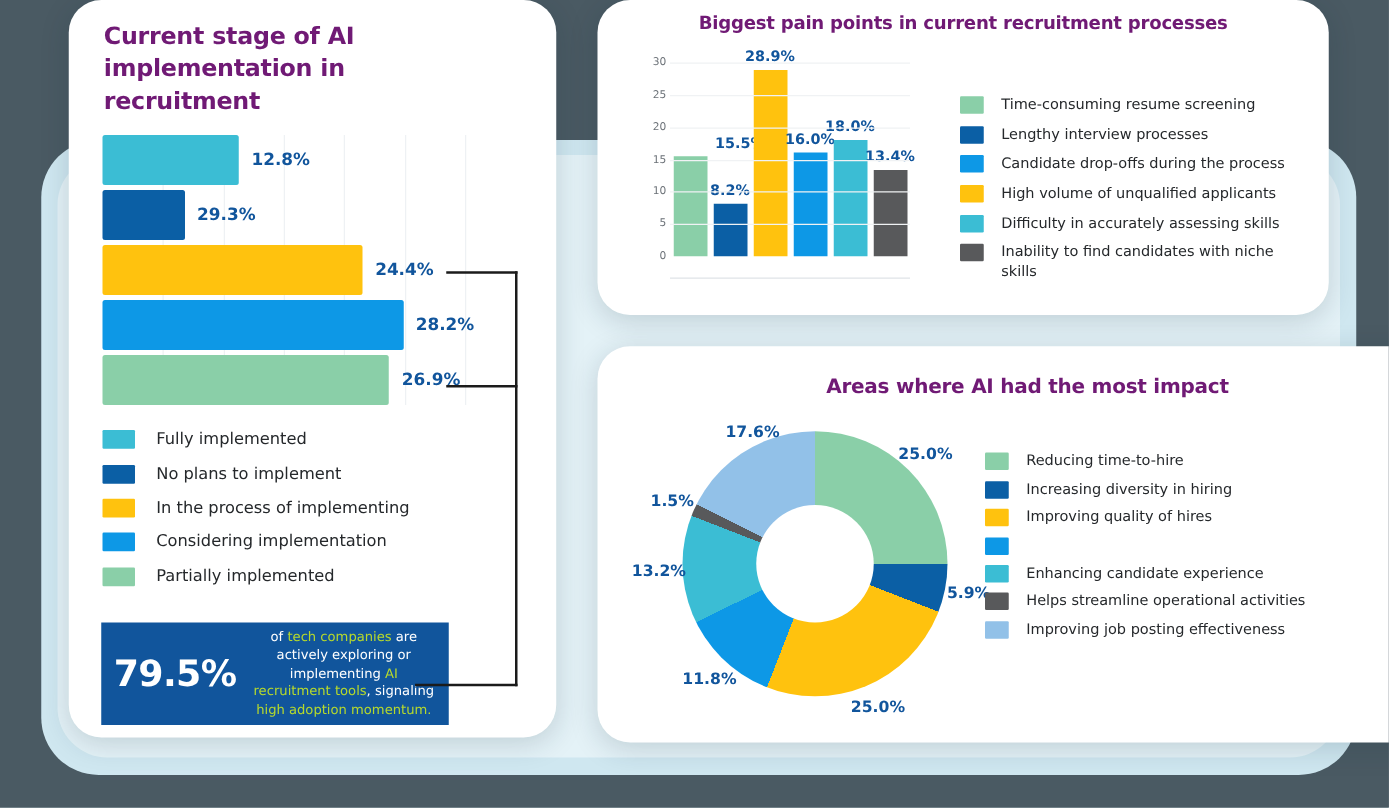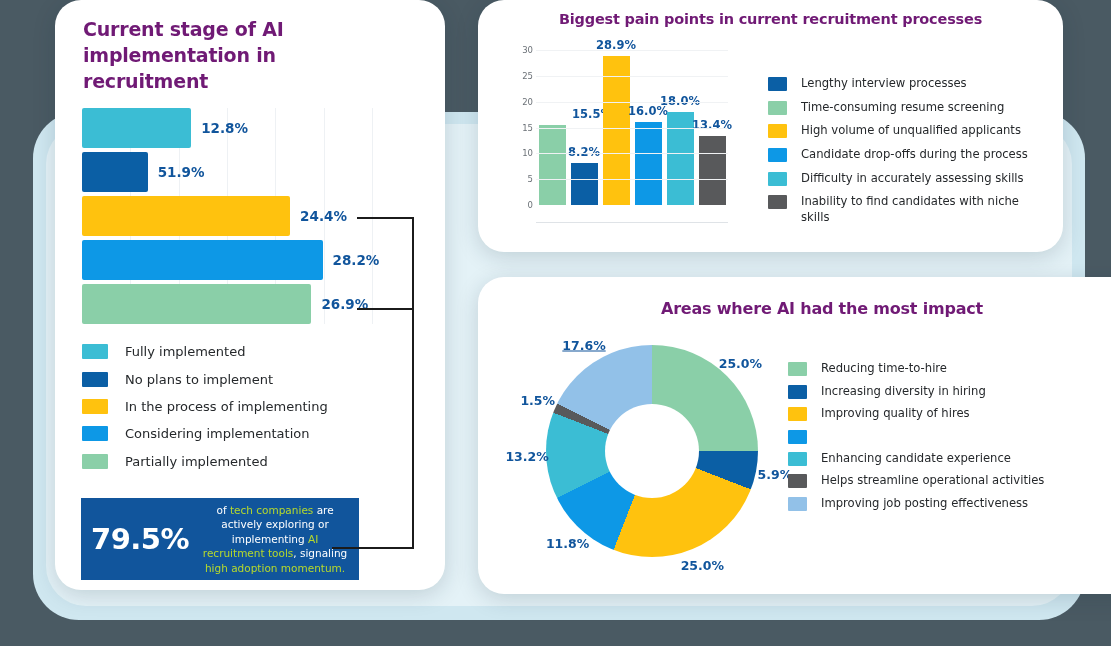--- a/index.html
+++ b/index.html
@@ -180,21 +180,21 @@
         <div class="gridline-v" style="left: 145px;"></div>
         <div class="gridline-v" style="left: 193.333px;"></div>
         <div class="gridline-v" style="left: 241.667px;"></div>
         <div class="gridline-v" style="left: 290px;"></div>
         <div class="hbar-row" style="top: 0px; width: 340px;">
           <div class="hbar" title="Fully implemented" style="width: 109.176px; background: rgb(59, 189, 212);"></div>
           <div class="hbar-label" style="left: 119.176px;">12.8%</div>
         </div>
         <div class="hbar-row" style="top: 44px; width: 340px;">
           <div class="hbar" title="No plans to implement" style="width: 65.6765px; background: rgb(11, 95, 165);"></div>
-          <div class="hbar-label" style="left: 75.6765px;">51.9%</div>
+          <div class="hbar-label" style="left: 75.6765px;">29.3%</div>
         </div>
         <div class="hbar-row" style="top: 88px; width: 340px;">
           <div class="hbar" title="In the process of implementing" style="width: 208.118px; background: rgb(255, 194, 14);"></div>
           <div class="hbar-label" style="left: 218.118px;">24.4%</div>
         </div>
         <div class="hbar-row" style="top: 132px; width: 340px;">
           <div class="hbar" title="Considering implementation" style="width: 240.529px; background: rgb(13, 152, 230);"></div>
           <div class="hbar-label" style="left: 250.529px;">28.2%</div>
         </div>
         <div class="hbar-row" style="top: 176px; width: 340px;">
@@ -275,34 +275,34 @@
     <div class="gridline-h" style="top: 134.194px;"></div>
         <div class="gridline-h" style="top: 108.387px;"></div>
         <div class="gridline-h" style="top: 82.5806px;"></div>
         <div class="gridline-h" style="top: 56.7742px;"></div>
         <div class="gridline-h" style="top: 30.9677px;"></div>
         <div class="gridline-h" style="top: 5.16129px;"></div>
       </div>
 
     <div id="pain-legend">
         <div class="legend-row-2">
+          <div class="swatch" style="background: rgb(138, 207, 168);"></div>
+          <div class="legend-text">Time-consuming resume screening</div>
+        </div>
+        <div class="legend-row-2">
           <div class="swatch" style="background: rgb(11, 95, 165);"></div>
           <div class="legend-text">Lengthy interview processes</div>
         </div>
         <div class="legend-row-2">
-          <div class="swatch" style="background: rgb(138, 207, 168);"></div>
-          <div class="legend-text">Time-consuming resume screening</div>
+          <div class="swatch" style="background: rgb(13, 152, 230);"></div>
+          <div class="legend-text">Candidate drop-offs during the process</div>
         </div>
         <div class="legend-row-2">
           <div class="swatch" style="background: rgb(255, 194, 14);"></div>
           <div class="legend-text">High volume of unqualified applicants</div>
-        </div>
-        <div class="legend-row-2">
-          <div class="swatch" style="background: rgb(13, 152, 230);"></div>
-          <div class="legend-text">Candidate drop-offs during the process</div>
         </div>
         <div class="legend-row-2">
           <div class="swatch" style="background: rgb(59, 189, 212);"></div>
           <div class="legend-text">Difficulty in accurately assessing skills</div>
         </div>
         <div class="legend-row-2">
           <div class="swatch" style="background: rgb(88, 89, 91);"></div>
           <div class="legend-text">Inability to find candidates with niche skills</div>
         </div>
       </div>
@@ -314,21 +314,21 @@
     <div id="donut-wrap">
       <div id="donut" style="background: conic-gradient(rgb(138, 207, 168) 0%, rgb(138, 207, 168) 25%, rgb(11, 95, 165) 25%, rgb(11, 95, 165) 30.9%, rgb(255, 194, 14) 30.9%, rgb(255, 194, 14) 55.9%, rgb(13, 152, 230) 55.9%, rgb(13, 152, 230) 67.7%, rgb(59, 189, 212) 67.7%, rgb(59, 189, 212) 80.9%, rgb(88, 89, 91) 80.9%, rgb(88, 89, 91) 82.4%, rgb(146, 193, 232) 82.4%, rgb(146, 193, 232) 100%);">
         <div id="donut-hole"></div>
       </div>
     <div class="donut-label" title="Reducing time-to-hire" style="left: 222.388px; top: 25.6117px; transform: translate(-50%, -50%);">25.0%</div>
         <div class="donut-label" title="Increasing diversity in hiring" style="left: 256.859px; top: 137.037px; transform: translate(-50%, -50%);">5.9%</div>
         <div class="donut-label" title="Improving quality of hires" style="left: 184.363px; top: 228.405px; transform: translate(-50%, -50%);">25.0%</div>
         <div class="donut-label" title="Better matching candidates to job requirements" style="left: 49.5834px; top: 206.189px; transform: translate(-50%, -50%);">11.8%</div>
         <div class="donut-label" title="Enhancing candidate experience" style="left: 9.12088px; top: 119.496px; transform: translate(-50%, -50%);">13.2%</div>
         <div class="donut-label" title="Helps streamline operational activities" style="left: 19.7536px; top: 63.2775px; transform: translate(-50%, -50%);">1.5%</div>
-        <div class="donut-label" title="Improving job posting effectiveness" style="left: 66px; top: 7.62569px; transform: translate(-50%, -50%); text-decoration: underline;">17.6%</div>
+        <div class="donut-label" title="Improving job posting effectiveness" style="left: 84px; top: 7.62569px; transform: translate(-50%, -50%);">17.6%</div>
       </div>
 
     <div id="impact-legend">
         <div class="legend-row-2">
           <div class="swatch" style="background: rgb(138, 207, 168);"></div>
           <div class="legend-text">Reducing time-to-hire</div>
         </div>
         <div class="legend-row-2">
           <div class="swatch" style="background: rgb(11, 95, 165);"></div>
           <div class="legend-text">Increasing diversity in hiring</div>

